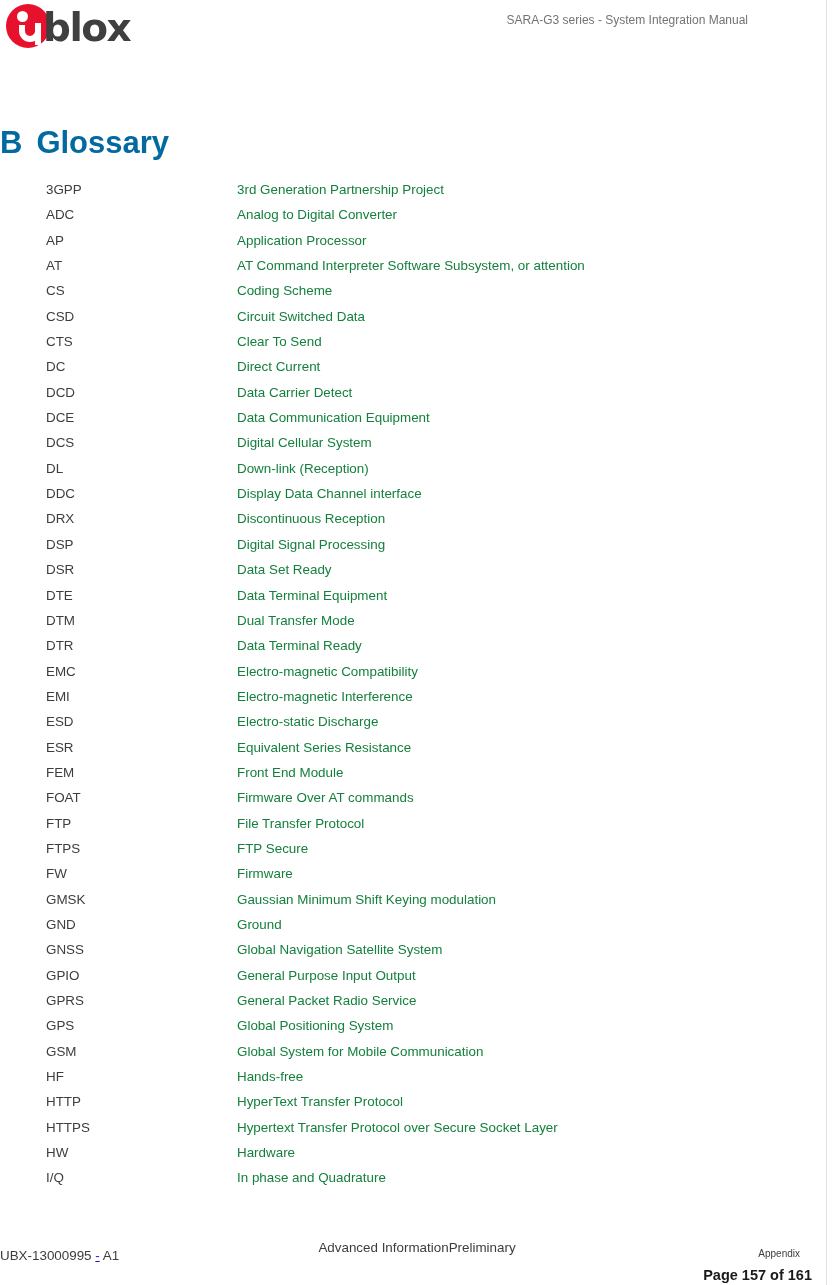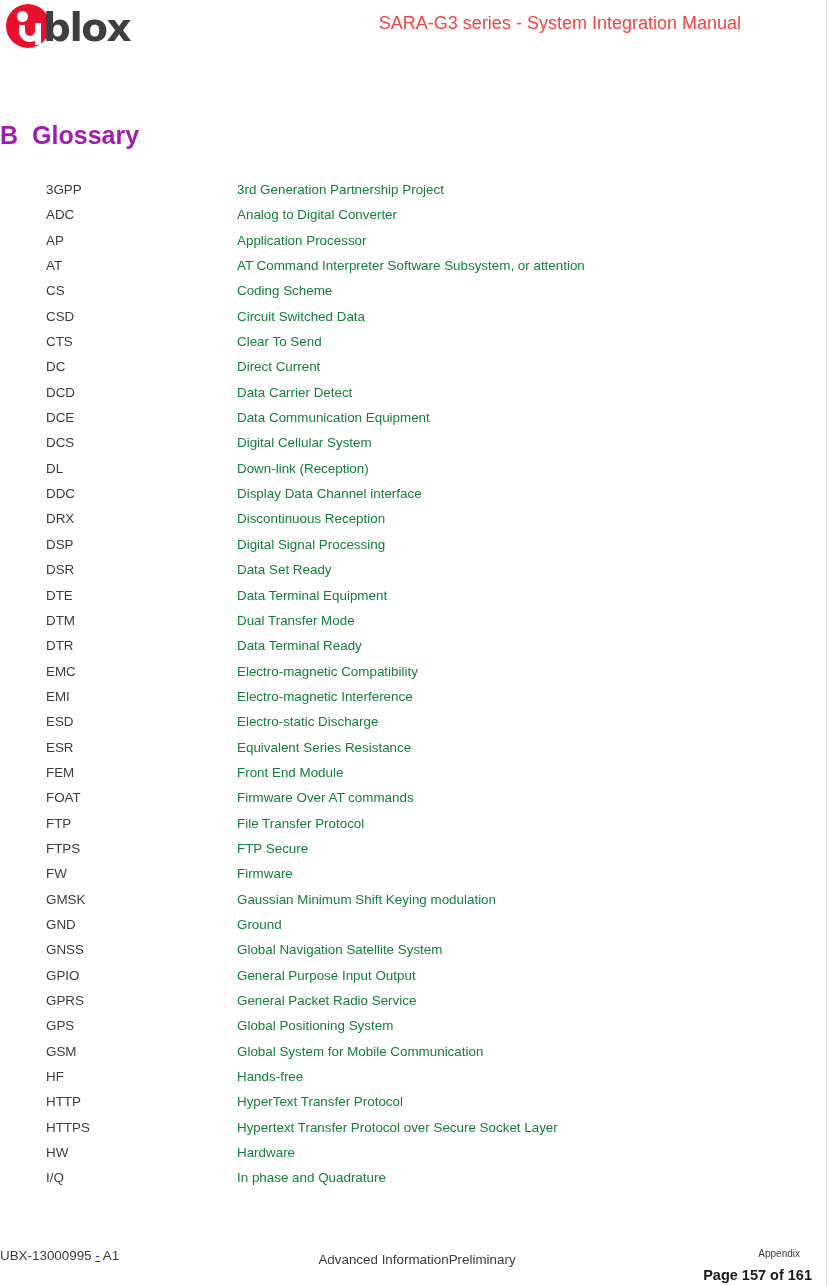--- a/index.html
+++ b/index.html
@@ -97,35 +97,35 @@
     top: 3px;
     font-family: "DejaVu Sans", sans-serif;
     font-size: 39px;
     font-weight: bold;
     letter-spacing: -1.5px;
     color: #3f3f3f;
     line-height: 44px;
   }
   .header-title {
     position: absolute;
-    right: 23px;
+    right: 16px;
     top: 13px;
-    font-size: 18px;
-    color: #ef4444;
+    font-size: 12px;
+    color: #737373;
     white-space: nowrap;
   }
 
   
   .section-title {
     position: absolute;
     left: 0;
     top: 104px;
-    font-size: 25px;
+    font-size: 31px;
     font-weight: bold;
-    color: #a21caf;
+    color: #0369a1;
     letter-spacing: 0px;
     white-space: nowrap;
   }
   .section-title .num {
     display: inline-block;
     margin-right: 14px;
   }
 
   
   .glossary {
@@ -173,21 +173,21 @@
     color: #3d3d3d;
     white-space: nowrap;
   }
   .footer-left .link-dash {
     color: #2222cc;
     text-decoration: underline;
   }
   .footer-center {
     position: absolute;
     left: 0;
-    top: 12px;
+    top: 0;
     width: 834px;
     text-align: center;
     font-size: 13.4px;
     color: #3d3d3d;
     white-space: nowrap;
   }
   .footer-right {
     position: absolute;
     right: 16px;
     top: 8px;

